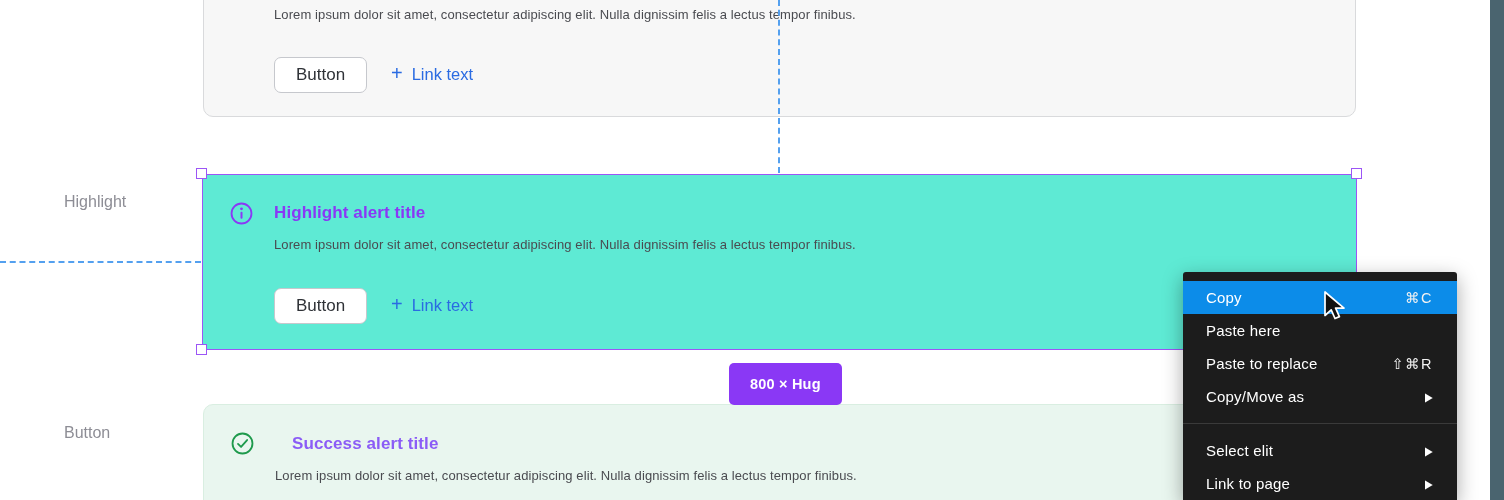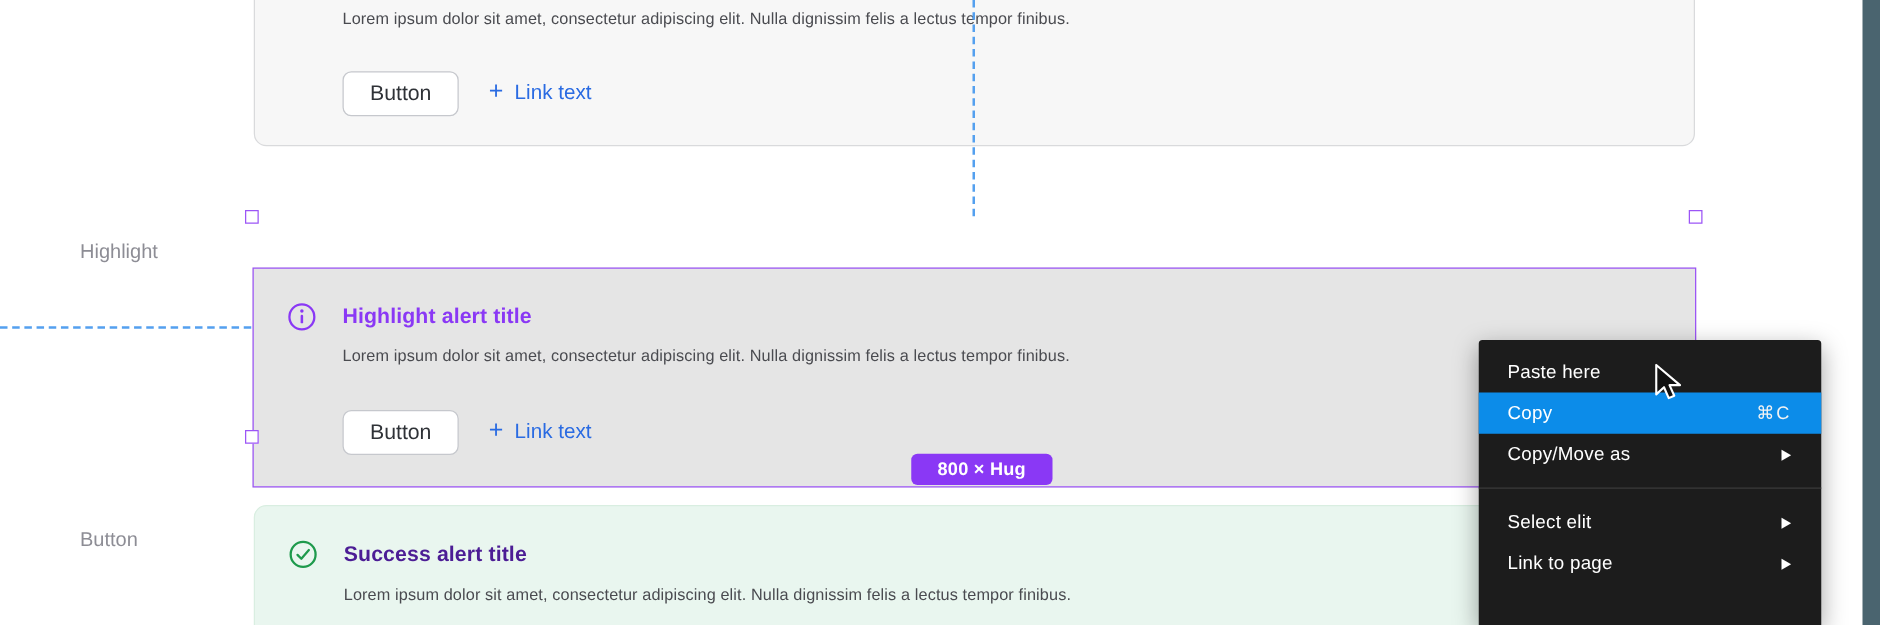--- a/index.html
+++ b/index.html
@@ -16,40 +16,40 @@
   
   .row-label { position:absolute; left:64px; width:100px; text-align:left;
                font-size:16px; color:#8d8d95; z-index:2; }
 
   
   .card { position:absolute; left:203px; width:1153px; border-radius:10px; z-index:1; }
   .card-default { top:-46px; height:163px; background:#f7f7f7; border:1px solid #d9dadc; }
   .card-success { top:404px; height:160px; background:#e9f6ef; border:1px solid #d9eee1; }
 
   .alert-highlight { position:absolute; left:202px; top:174px; width:1155px; height:176px;
-                     background:#e5e5e5; border:1.5px solid #9c55f6; z-index:4;margin-top:40px; }
+                     background:#5eead4; border:1.5px solid #9c55f6; z-index:4; }
 
   .alert-title { position:absolute; font-size:17px; font-weight:700; letter-spacing:.1px; }
   .alert-body  { position:absolute; font-size:13px; color:#4a4b50; letter-spacing:.1px; white-space:nowrap; }
 
   .design-btn { position:absolute; display:inline-flex; align-items:center; justify-content:center;
                 height:36px; padding:0 21px; background:#ffffff; border:1px solid #c6c8cd;
                 border-radius:7px; font-size:17px; font-weight:500; color:#2f3237; }
   .design-link { position:absolute; display:inline-flex; align-items:center; gap:9px;
                  color:#2a6be2; font-weight:500; font-size:16.5px; }
   .design-link .plus { font-size:20px; font-weight:400; line-height:1; position:relative; top:-1px; }
 
   .icon-circle { position:absolute; width:23px; height:23px; }
 
   
   .handle { position:absolute; width:11px; height:11px; background:#ffffff;
             border:1.5px solid #9c55f6; z-index:6; }
 
   
-  .size-badge { position:absolute; left:729px; top:363px; min-width:97px; height:25px;
+  .size-badge { position:absolute; left:729px; top:363px; min-width:97px; height:42px;
                 background:#8a38f5; color:#ffffff; border-radius:5px; z-index:6;
                 display:flex; align-items:center; justify-content:center;
                 font-size:14.5px; font-weight:700; letter-spacing:.2px; padding:0 21px; }
 
   
   .ctx-menu { position:absolute; left:1183px; top:272px; width:274px; height:228px;
               background:#1c1c1c; border-radius:3px 3px 0 0; z-index:20; padding-top:9px;
               box-shadow:0 6px 20px rgba(0,0,0,.35); }
   .ctx-item { display:flex; align-items:center; justify-content:space-between;
               height:33px; padding:0 24px 0 23px; color:#ffffff; font-size:15px; letter-spacing:.2px; }
@@ -104,31 +104,35 @@
   <div class="handle" style="left:196px; top:344px;"></div>
   <div class="handle" style="left:1351px; top:344px;"></div>
 
   <div class="size-badge">800 × Hug</div>
 
   <div class="card card-success">
     <svg class="icon-circle" style="left:27px; top:27px;" viewBox="0 0 24 24">
       <circle cx="12" cy="12" r="10.4" fill="none" stroke="#1e9a4c" stroke-width="1.9"></circle>
       <path d="M7.3 12.4 L10.5 15.6 L16.8 8.4" fill="none" stroke="#1e9a4c" stroke-width="1.9" stroke-linecap="round" stroke-linejoin="round"></path>
     </svg>
-    <div class="alert-title" style="left:71px; top:29px; color:#4c1d95;">Success alert title</div>
+    <div class="alert-title" style="left:88px; top:29px; color:#8b5cf6;">Success alert title</div>
     <div class="alert-body" style="left:71px; top:63px;">Lorem ipsum dolor sit amet, consectetur adipiscing elit. Nulla dignissim felis a lectus tempor finibus.</div>
   </div>
 
   <div class="ctx-menu">
+    <div class="ctx-item highlighted">
+      <span>Copy</span>
+      <span class="ctx-shortcut">⌘C</span>
+    </div>
     <div class="ctx-item">
       <span>Paste here</span>
     </div>
-    <div class="ctx-item highlighted">
-      <span>Copy</span>
-      <span class="ctx-shortcut">⌘C</span>
+    <div class="ctx-item">
+      <span>Paste to replace</span>
+      <span class="ctx-shortcut">⇧⌘R</span>
     </div>
     <div class="ctx-item">
       <span>Copy/Move as</span>
       <span class="ctx-arrow">▶</span>
     </div>
     <div class="ctx-sep"></div>
     <div class="ctx-item">
       <span>Select elit</span>
       <span class="ctx-arrow">▶</span>
     </div>

